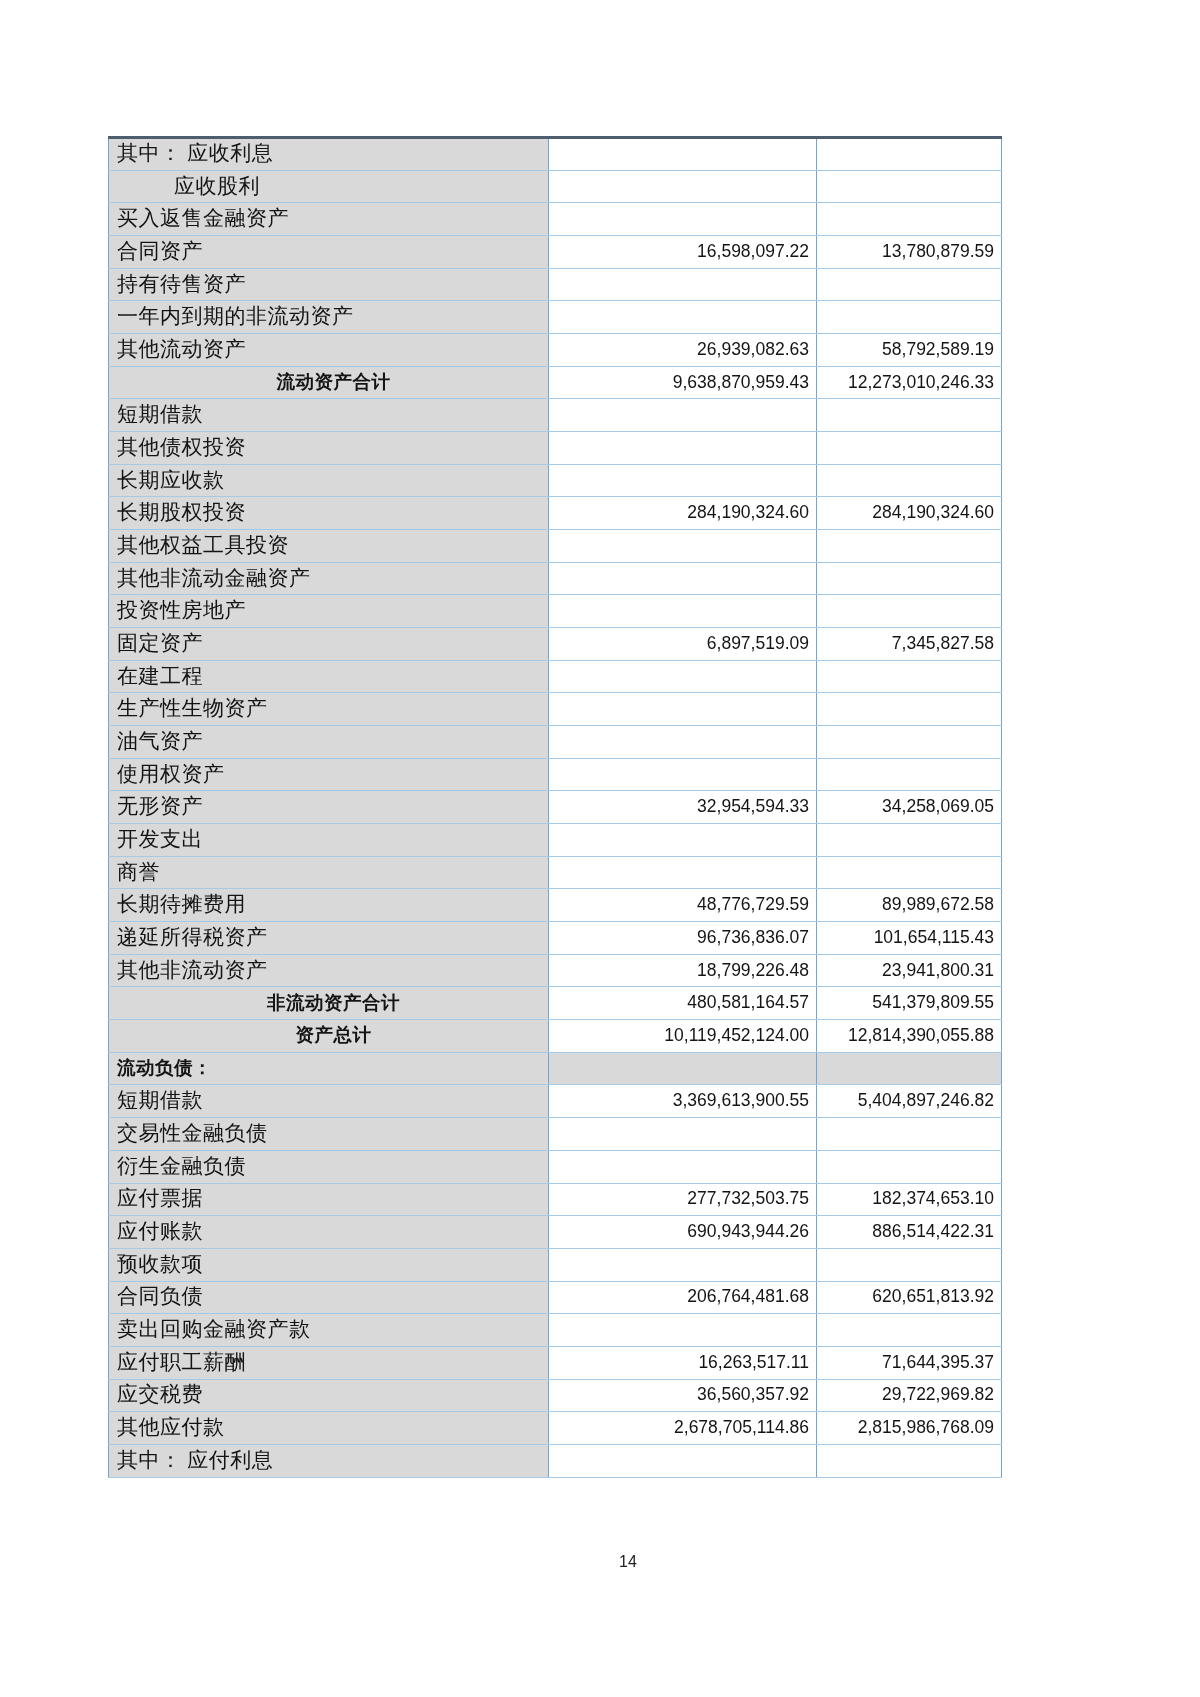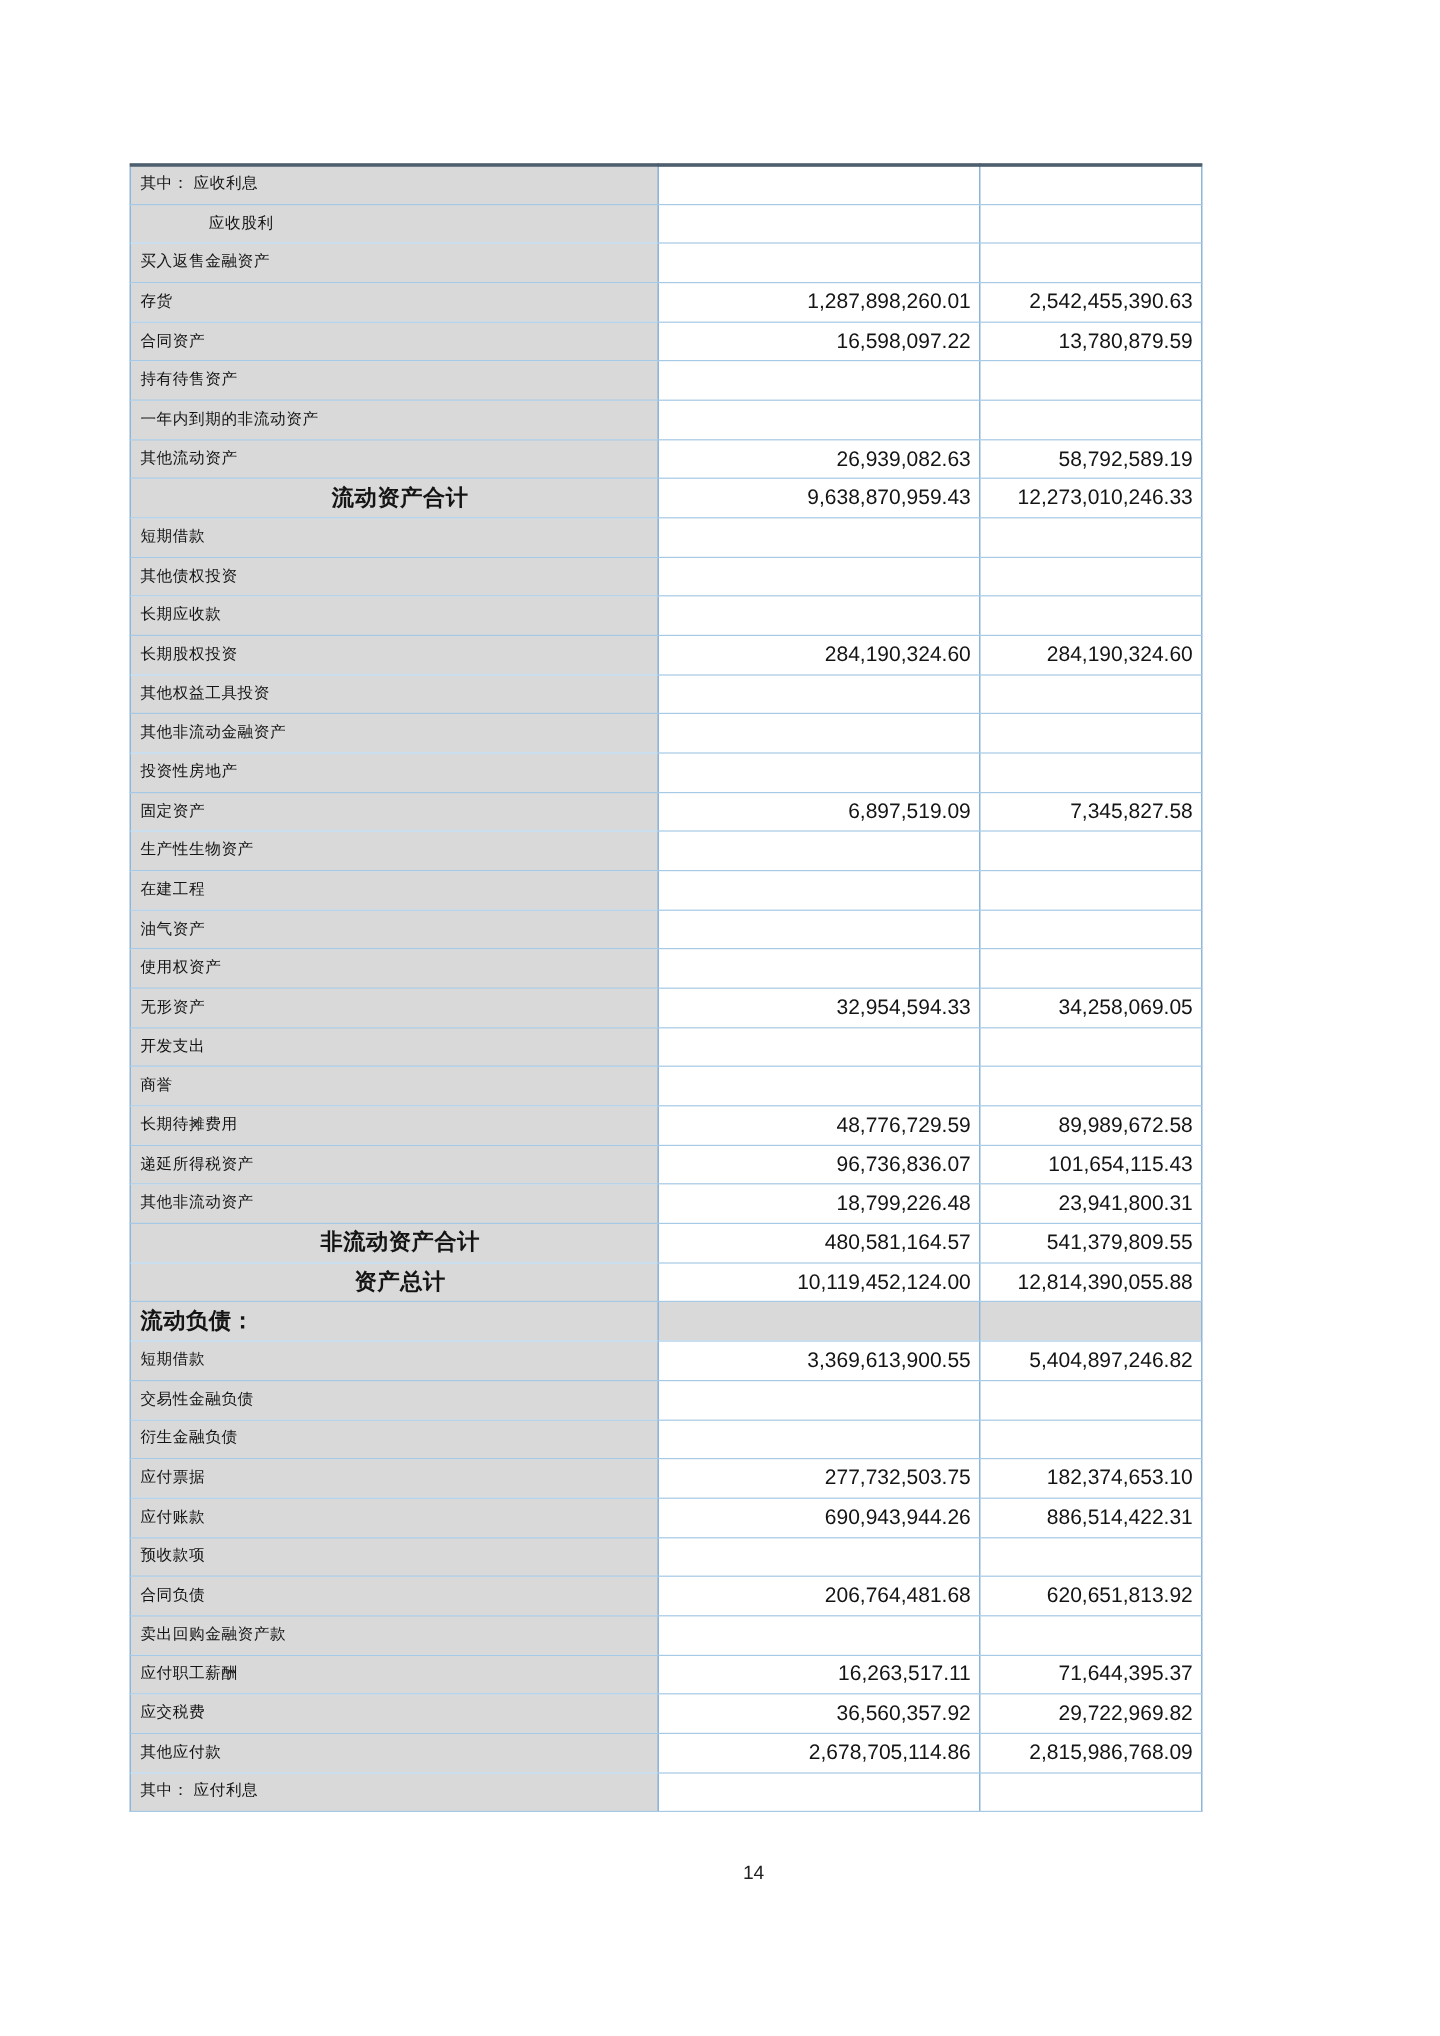--- a/index.html
+++ b/index.html
@@ -20,21 +20,21 @@
   col.c-prior { width:185px; }
   td {
     height:32.68px; vertical-align:middle; overflow:hidden; white-space:nowrap;
     border-top:1px solid var(--grid-h,#a6c9e5);
     border-bottom:1px solid var(--grid-h,#a6c9e5);
     border-left:1px solid var(--grid-v,#71a4cf);
     border-right:1px solid var(--grid-v,#71a4cf);
   }
   td.label {
     background:var(--label-bg,#d9d9d9);
-    font-size:13px; padding:0 6px 2px 8px; letter-spacing:0.5px;
+    font-size:21px; padding:0 6px 2px 8px; letter-spacing:0.5px;
   }
   td.value {
     background:#ffffff; text-align:right; padding:0 7px 1px 0;
     font-family:"Liberation Sans","DejaVu Sans",sans-serif; font-size:17.5px;
   }
   tr.indent td.label { padding-left:65px;margin-left:44px; }
   tr.total td.label, tr.section td.label {
     font-family:"Liberation Sans","DejaVu Sans",sans-serif;
     font-weight:bold; font-size:18.5px; letter-spacing:0.5px;
   }
@@ -66,25 +66,20 @@
           <td class="label">应收股利</td>
           <td class="value"></td>
           <td class="value"></td>
         </tr>
         <tr class="row item">
           <td class="label">买入返售金融资产</td>
           <td class="value"></td>
           <td class="value"></td>
         </tr>
         <tr class="row item">
-          <td class="label">存货</td>
-          <td class="value">1,287,898,260.01</td>
-          <td class="value">2,542,455,390.63</td>
-        </tr>
-        <tr class="row item">
           <td class="label">合同资产</td>
           <td class="value">16,598,097.22</td>
           <td class="value">13,780,879.59</td>
         </tr>
         <tr class="row item">
           <td class="label">持有待售资产</td>
           <td class="value"></td>
           <td class="value"></td>
         </tr>
         <tr class="row item">
@@ -136,26 +131,26 @@
           <td class="label">投资性房地产</td>
           <td class="value"></td>
           <td class="value"></td>
         </tr>
         <tr class="row item">
           <td class="label">固定资产</td>
           <td class="value">6,897,519.09</td>
           <td class="value">7,345,827.58</td>
         </tr>
         <tr class="row item">
+          <td class="label">在建工程</td>
+          <td class="value"></td>
+          <td class="value"></td>
+        </tr>
+        <tr class="row item">
           <td class="label">生产性生物资产</td>
-          <td class="value"></td>
-          <td class="value"></td>
-        </tr>
-        <tr class="row item">
-          <td class="label">在建工程</td>
           <td class="value"></td>
           <td class="value"></td>
         </tr>
         <tr class="row item">
           <td class="label">油气资产</td>
           <td class="value"></td>
           <td class="value"></td>
         </tr>
         <tr class="row item">
           <td class="label">使用权资产</td>

